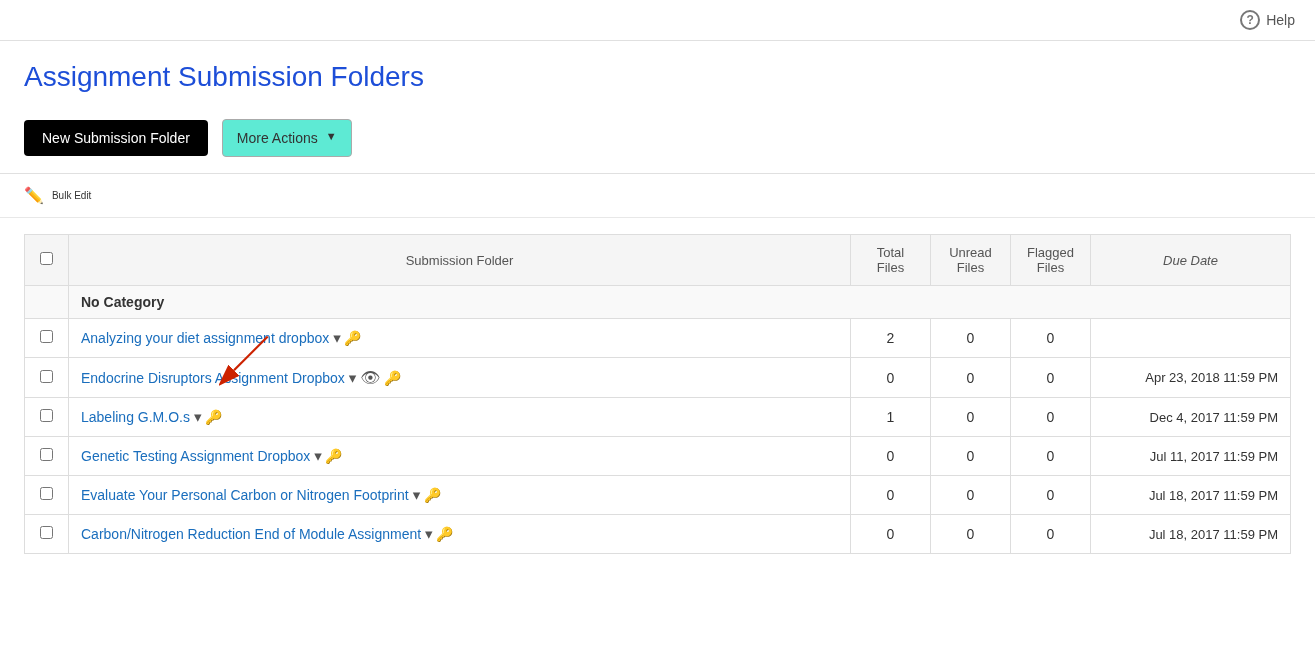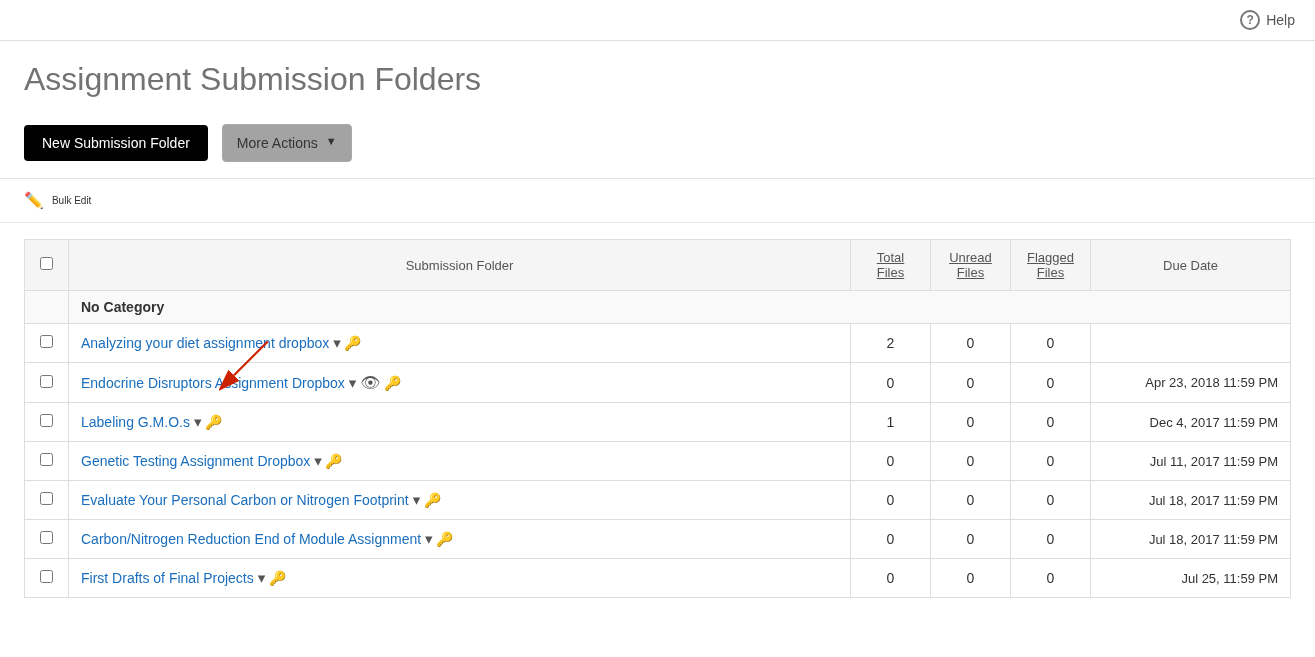--- a/index.html
+++ b/index.html
@@ -3,43 +3,43 @@
   <meta charset="utf-8">
   <style>
     * { box-sizing: border-box; margin: 0; padding: 0; }
     body { font-family: -apple-system, BlinkMacSystemFont, 'Segoe UI', Arial, sans-serif; font-size: 14px; color: #333; background: #fff; }
 
     .top-bar { display: flex; justify-content: flex-end; padding: 10px 20px; border-bottom: 1px solid #e0e0e0; }
     .help-link { display: flex; align-items: center; gap: 6px; color: #555; font-size: 14px; cursor: pointer; }
     .help-icon { width: 20px; height: 20px; border-radius: 50%; border: 2px solid #777; display: flex; align-items: center; justify-content: center; font-size: 12px; font-weight: bold; color: #777; }
 
     .page-header { padding: 20px 24px 10px; }
-    .page-title { font-size: 32px; font-weight: 400; color: #737373; }
+    .page-title { font-size: 28px; font-weight: 400; color: #1d4ed8; }
 
     .toolbar { display: flex; align-items: center; gap: 14px; padding: 16px 24px; border-bottom: 1px solid #e0e0e0; }
     .btn-primary { background: #000000; color: #fff; border: none; border-radius: 4px; padding: 10px 18px; font-size: 14px; cursor: pointer; font-weight: 500; }
-    .btn-secondary { background: #a3a3a3; color: #333; border: 1px solid #aaa; border-radius: 4px; padding: 10px 14px; font-size: 14px; cursor: pointer; display: flex; align-items: flex-start; gap: 8px; }
+    .btn-secondary { background: #5eead4; color: #333; border: 1px solid #aaa; border-radius: 4px; padding: 10px 14px; font-size: 14px; cursor: pointer; display: flex; align-items: flex-start; gap: 8px; }
     .chevron-down { font-size: 11px; }
 
     .bulk-edit-bar { display: flex; align-items: center; gap: 8px; padding: 12px 24px; border-bottom: 1px solid #e8e8e8; }
     .bulk-edit-icon { color: #555; font-size: 16px; }
     .bulk-edit-label { font-size: 10px; color: #333; }
 
     .table-container { padding: 16px 24px; }
     table { width: 100%; border-collapse: collapse; }
     thead tr { background: #f5f5f5; }
     th { padding: 10px 12px; text-align: center; font-weight: 500; font-size: 13px; color: #555; border: 1px solid #ddd; }
     td { padding: 10px 12px; border: 1px solid #ddd; vertical-align: middle; font-size: 14px; }
     td.number { text-align: center; color: #333; }
     td.due-date { text-align: right; color: #333; white-space: nowrap; font-size: 13px; }
 
     .checkbox-col { width: 44px; text-align: center; }
     .folder-col-main { width: auto; }
-    .total-col, .unread-col, .flagged-col { width: 80px; text-decoration: underline; }
-    .due-col { width: 200px; }
+    .total-col, .unread-col, .flagged-col { width: 80px; }
+    .due-col { width: 200px; font-style: italic; }
 
     .category-row td { background: #f9f9f9; font-weight: 600; padding: 8px 12px; font-size: 14px; color: #333; margin-left: 7px; }
 
     .folder-link { color: #1a6ebd; cursor: pointer; text-decoration: none; display: inline-flex; align-items: center; gap: 4px; }
 
     .action-icon { display: inline-flex; align-items: center; justify-content: center; cursor: pointer; color: #555; font-size: 15px; margin-left: 4px; }
 
     .key-icon { font-size: 14px; color: #555; }
     .eye-icon { font-size: 16px; color: #555; }
 
@@ -156,28 +156,20 @@
             <td class="due-date">Jul 18, 2017 11:59 PM</td>
           </tr>
           <tr>
             <td class="checkbox-col" style="text-align: center;"><input type="checkbox" style=""></td>
             <td class="folder-col-main"><a class="folder-link">Carbon/Nitrogen Reduction End of Module Assignment</a><span class="action-icon"> ▾</span><span class="action-icon key-icon"> 🔑</span></td>
             <td class="number">0</td>
             <td class="number">0</td>
             <td class="number">0</td>
             <td class="due-date">Jul 18, 2017 11:59 PM</td>
           </tr>
-          <tr>
-            <td class="checkbox-col" style="text-align: center;"><input type="checkbox" style=""></td>
-            <td class="folder-col-main"><a class="folder-link">First Drafts of Final Projects</a><span class="action-icon"> ▾</span><span class="action-icon key-icon"> 🔑</span></td>
-            <td class="number">0</td>
-            <td class="number">0</td>
-            <td class="number">0</td>
-            <td class="due-date">Jul 25, 11:59 PM</td>
-          </tr>
         </tbody>
     </table>
 
     <svg class="arrow-overlay" viewBox="0 0 80 80" xmlns="http://www.w3.org/2000/svg">
       <defs>
         <marker id="arrowhead" markerWidth="10" markerHeight="7" refX="0" refY="3.5" orient="auto">
           <polygon points="0 0, 10 3.5, 0 7" fill="#cc2200"></polygon>
         </marker>
       </defs>
       <line x1="65" y1="10" x2="20" y2="55" stroke="#cc2200" stroke-width="3" marker-end="url(#arrowhead)"></line>

